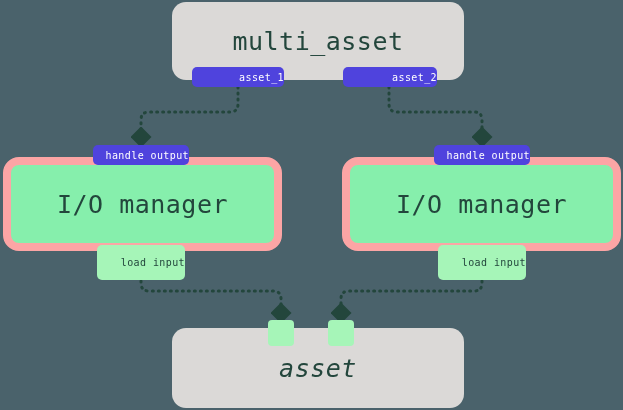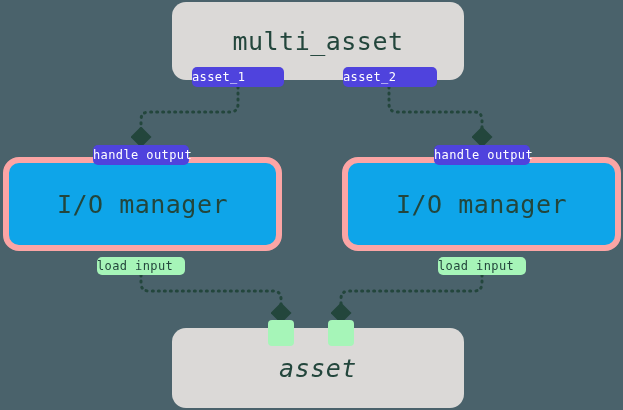--- a/index.html
+++ b/index.html
@@ -34,53 +34,52 @@
     box-sizing: border-box;
     display: flex;
     align-items: center;
     justify-content: center;
   }
   .node-asset {
     background: #dbd9d7;
     border-radius: 14px;
   }
   .node-iom {
-    background: #0ea5e9;
-    border: 6px solid #fca5a5;
+    background: #86efac;
+    border: 8px solid #fca5a5;
     border-radius: 16px;
   }
   .node-title {
     font-size: 25px;
     color: #23463c;
     letter-spacing: 0.5px;
     white-space: nowrap;
   }
 
   
   .badge {
     position: absolute;
     box-sizing: border-box;
     display: flex;
     align-items: center;
-    justify-content: flex-start;
+    justify-content: flex-end;
     border-radius: 5px;
     white-space: nowrap;
-    font-size: 12px;
+    font-size: 10px;
     letter-spacing: 0.4px;
   }
   .badge-out {
     background: #4f43dd;
     color: #ffffff;
     height: 20px;
   }
   .badge-in {
     background: #a6f5b8;
     color: #23463c;
-    height: 18px;
-    margin-top: 12px;
+    height: 35px;
   }
   .handle-sq {
     position: absolute;
     background: #a6f5b8;
     border-radius: 4px;
     width: 26px;
     height: 26px;
   }
 </style>
 </head>

